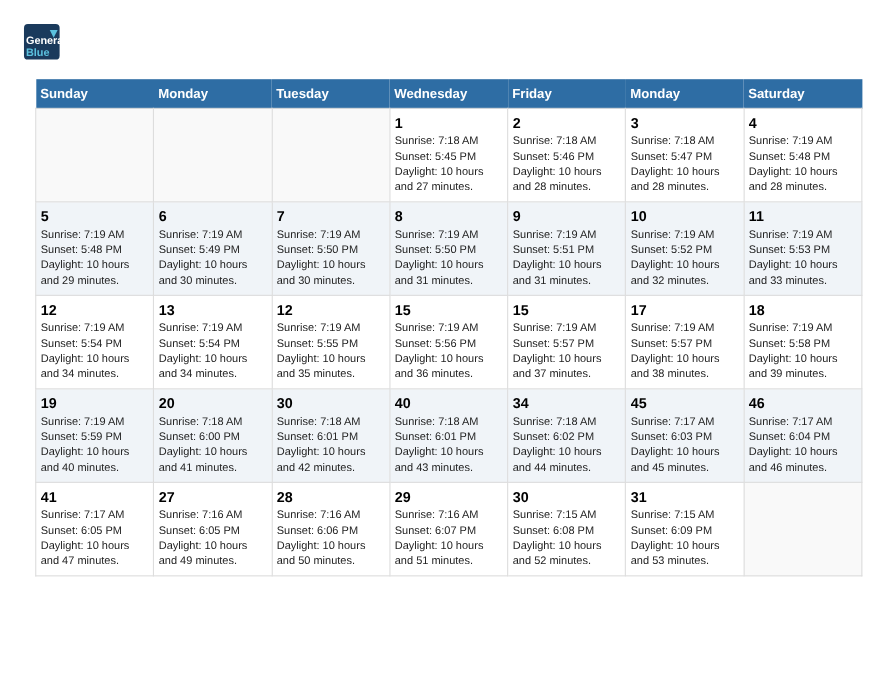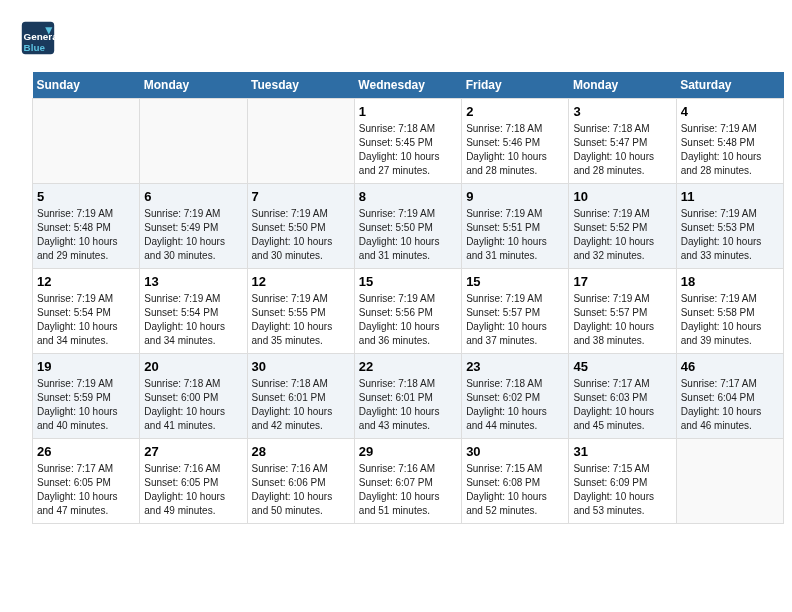--- a/index.html
+++ b/index.html
@@ -205,39 +205,39 @@
         </td>
         <td>
           <span class="day-num">20</span>
           <div class="day-info">Sunrise: 7:18 AM<br>Sunset: 6:00 PM<br>Daylight: 10 hours and 41 minutes.</div>
         </td>
         <td>
           <span class="day-num">30</span>
           <div class="day-info">Sunrise: 7:18 AM<br>Sunset: 6:01 PM<br>Daylight: 10 hours and 42 minutes.</div>
         </td>
         <td>
-          <span class="day-num">22</span>
+          <span class="day-num">40</span>
           <div class="day-info">Sunrise: 7:18 AM<br>Sunset: 6:01 PM<br>Daylight: 10 hours and 43 minutes.</div>
         </td>
         <td>
-          <span class="day-num">23</span>
+          <span class="day-num">34</span>
           <div class="day-info">Sunrise: 7:18 AM<br>Sunset: 6:02 PM<br>Daylight: 10 hours and 44 minutes.</div>
         </td>
         <td>
           <span class="day-num">45</span>
           <div class="day-info">Sunrise: 7:17 AM<br>Sunset: 6:03 PM<br>Daylight: 10 hours and 45 minutes.</div>
         </td>
         <td>
           <span class="day-num">46</span>
           <div class="day-info">Sunrise: 7:17 AM<br>Sunset: 6:04 PM<br>Daylight: 10 hours and 46 minutes.</div>
         </td>
       </tr>
       <tr>
         <td>
-          <span class="day-num">26</span>
+          <span class="day-num">41</span>
           <div class="day-info">Sunrise: 7:17 AM<br>Sunset: 6:05 PM<br>Daylight: 10 hours and 47 minutes.</div>
         </td>
         <td>
           <span class="day-num">27</span>
           <div class="day-info">Sunrise: 7:16 AM<br>Sunset: 6:05 PM<br>Daylight: 10 hours and 49 minutes.</div>
         </td>
         <td>
           <span class="day-num">28</span>
           <div class="day-info">Sunrise: 7:16 AM<br>Sunset: 6:06 PM<br>Daylight: 10 hours and 50 minutes.</div>
         </td>

